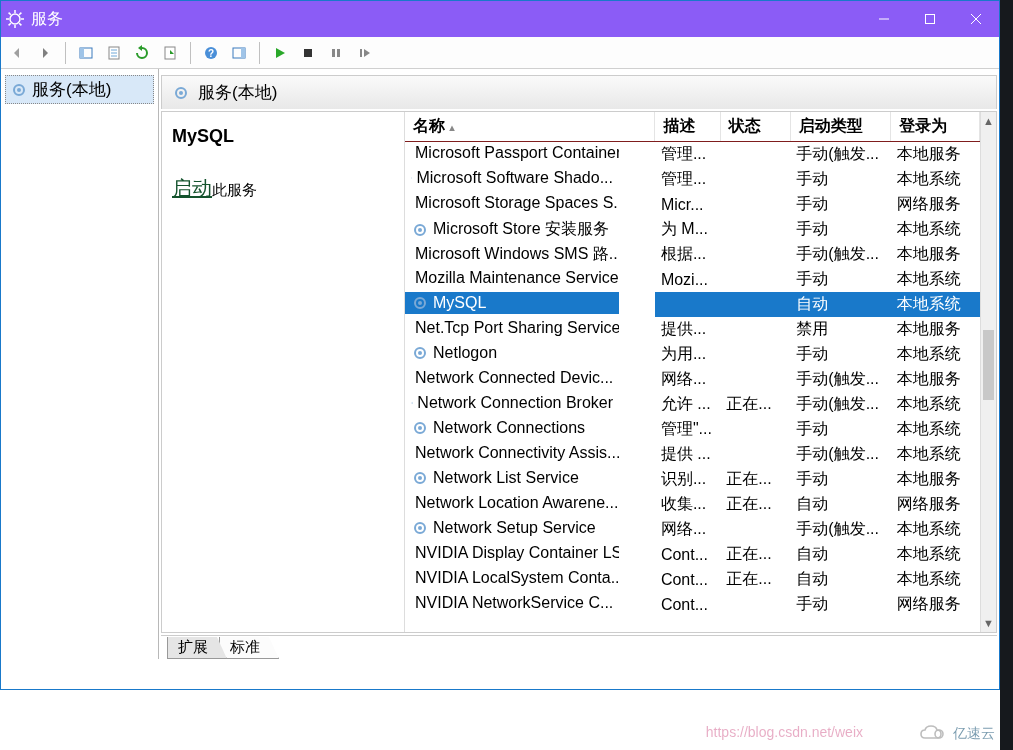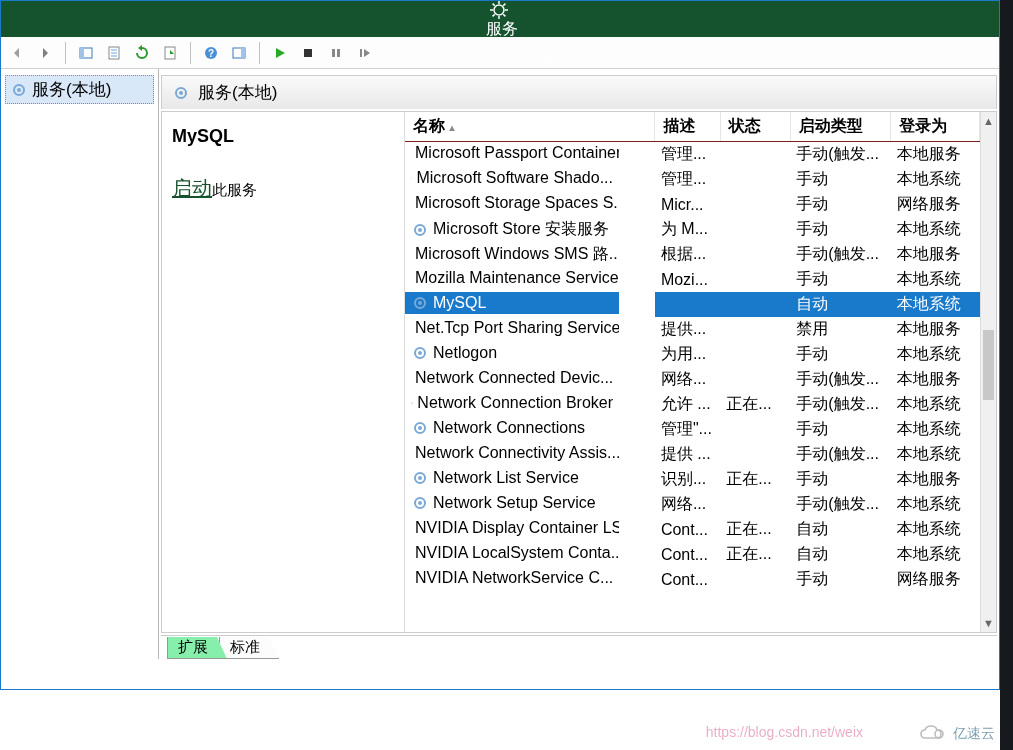--- a/index.html
+++ b/index.html
@@ -1,18 +1,18 @@
 <!DOCTYPE html>
 <html><head>
 <meta charset="utf-8">
 <style>
   * { box-sizing: border-box; margin:0; padding:0; }
   body { font-family: "Microsoft YaHei","Segoe UI",Tahoma,sans-serif; font-size:15px; color:#000; background:#fff; width:1013px; height:750px; overflow:hidden; position:relative;}
   .win { position:relative; width:1000px; height:690px; border:1px solid #1979CA;}
-  .titlebar { height:36px; background:#14532d; color:#fff; display:flex; align-items:center; padding:0 0 0 4px;flex-direction:column;}
+  .titlebar { height:36px; background:#8b5cf6; color:#fff; display:flex; align-items:center; padding:0 0 0 4px;}
   .titlebar .ticon { width:20px; height:20px; margin-right:6px; display:flex; align-items:center; justify-content:center;}
   .titlebar .title { font-size:16px; flex:1;}
   .winbtns { display:flex; height:36px;}
   .winbtn { width:46px; height:36px; display:flex; align-items:center; justify-content:center; cursor:default;}
   .winbtn svg { stroke:#fff; fill:none; stroke-width:1;}
   .menubar { height:30px; background:#fff; display:flex; align-items:center; padding:0 6px; border-bottom:1px solid #d0d0d0; font-size:16px;}
   .menubar .mitem { padding:2px 10px; cursor:default;}
   .toolbar { height:32px; background:#fdfdfd; border-bottom:1px solid #d0d0d0; display:flex; align-items:center; padding:0 4px; gap:4px;}
   .tbtn { width:24px; height:24px; display:flex;align-items:center;justify-content:center; border:1px solid transparent;}
   .tsep { width:1px; height:22px; background:#c0c0c0; margin:0 4px;}
@@ -32,21 +32,21 @@
   td { padding:2px 6px; white-space:nowrap; overflow:hidden; text-overflow:ellipsis;}
   tr.svcrow td:first-child { display:flex; align-items:center; gap:4px;}
   tr.selected td { background:#1979CA; color:#fff;}
   .col-name{ width:214px; max-width:214px;} .col-desc{width:56px;max-width:56px;} .col-state{width:60px;max-width:60px;} .col-start{width:86px;max-width:86px;} .col-logon{width:76px;max-width:76px;}
   .scrollbar {width:16px; background:#f0f0f0; border-left:1px solid #ddd; position:relative;}
   .sb-arrow{height:18px;display:flex;align-items:center;justify-content:center;color:#666;font-size:11px;cursor:default;}
   .sb-track{position:absolute;top:18px;bottom:18px;left:0;right:0;}
   .sb-thumb{position:absolute; left:2px;right:2px; top:200px; height:70px; background:#c8c8c8;}
   .tabrow { height:24px; display:flex; align-items:flex-end; padding-left:6px; border-top:1px solid #ccc; margin:0 2px;}
   .tab { padding:1px 10px; border:1px solid #999; border-top:none; font-size:15px; background:#fcfcfc; cursor:default; clip-path: polygon(0 0, calc(100% - 10px) 0, 100% 100%, 0 100%); padding-right:18px; margin-right:-8px;}
-  .tab.active{background:#86efac; font-weight:normal; z-index:2; position:relative;}
+  .tab.active{background:#e5e5e5; font-weight:normal; z-index:2; position:relative;}
   .gearicon{width:18px;height:18px;}
   .watermark { position:absolute; right:18px; bottom:6px; opacity:.55; display:flex; align-items:center; gap:6px; color:#0c4a6e; font-size:14px;}
   .watermark2 { position:absolute; right:150px; bottom:10px; opacity:.35; color:#be185d; font-size:14px;}
   .bgdark{position:absolute; left:1000px;top:0; width:13px; height:750px; background:#16191d;}
   .sorticon{color:#888;font-size:10px;}
 </style>
 </head>
 <body>
 
 <div class="bgdark"></div>
@@ -389,20 +389,33 @@
                     <td class="col-state">正在...</td>
                     <td class="col-start">手动</td>
                     <td class="col-logon">本地服务</td>
                   </tr>
                   <tr class="svcrow">
                     <td class="col-name">
                       <svg class="gearicon" width="18" height="18" viewBox="0 0 18 18">
                         <circle cx="9" cy="9" r="5" fill="none" stroke="#7aa9d6" stroke-width="2"></circle>
                         <circle cx="9" cy="9" r="2" fill="#7aa9d6"></circle>
                       </svg>
+                      <span>Network Location Awarene...</span>
+                    </td>
+                    <td class="col-desc">收集...</td>
+                    <td class="col-state">正在...</td>
+                    <td class="col-start">自动</td>
+                    <td class="col-logon">网络服务</td>
+                  </tr>
+                  <tr class="svcrow">
+                    <td class="col-name">
+                      <svg class="gearicon" width="18" height="18" viewBox="0 0 18 18">
+                        <circle cx="9" cy="9" r="5" fill="none" stroke="#7aa9d6" stroke-width="2"></circle>
+                        <circle cx="9" cy="9" r="2" fill="#7aa9d6"></circle>
+                      </svg>
                       <span>Network Setup Service</span>
                     </td>
                     <td class="col-desc">网络...</td>
                     <td class="col-state"></td>
                     <td class="col-start">手动(触发...</td>
                     <td class="col-logon">本地系统</td>
                   </tr>
                   <tr class="svcrow">
                     <td class="col-name">
                       <svg class="gearicon" width="18" height="18" viewBox="0 0 18 18">

